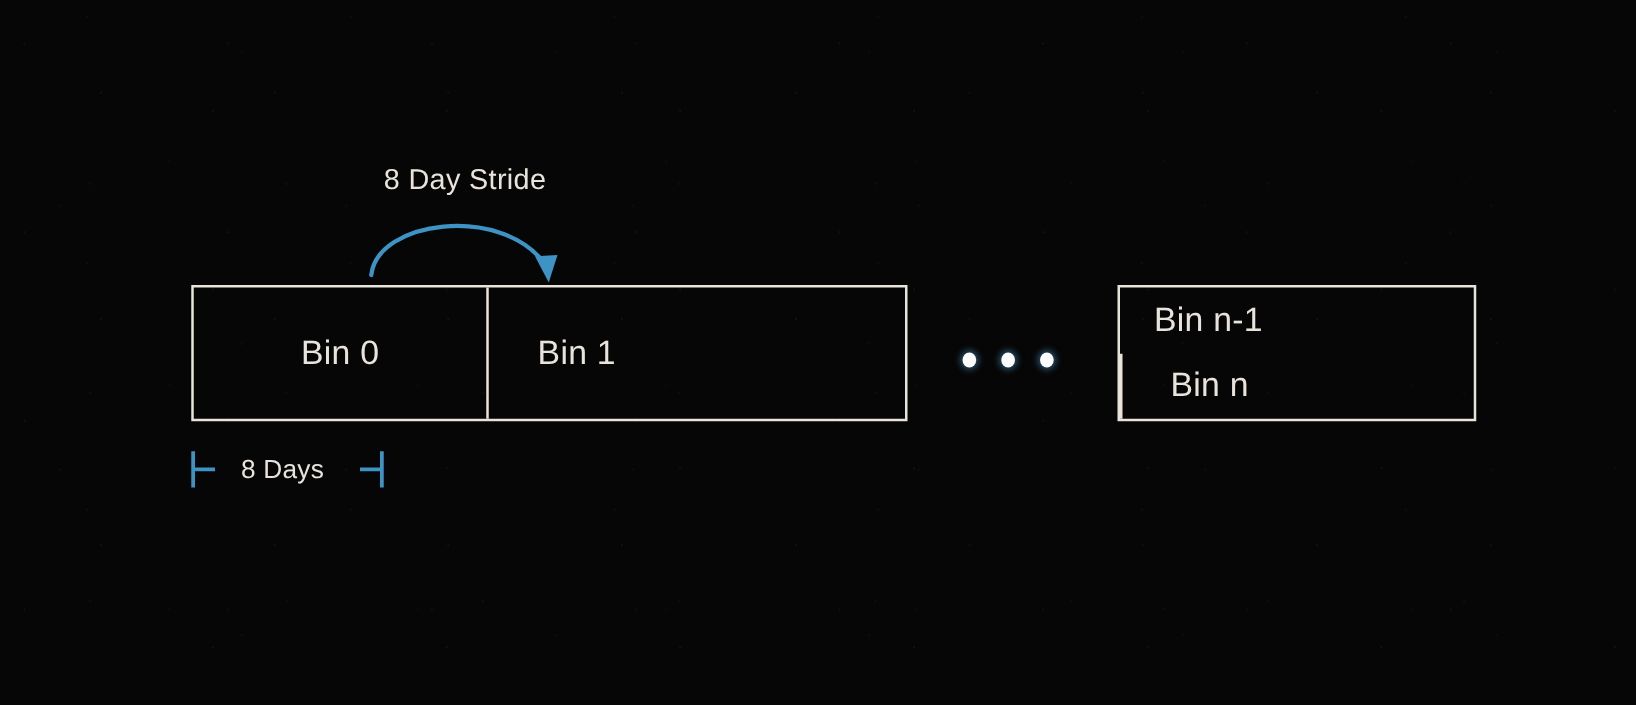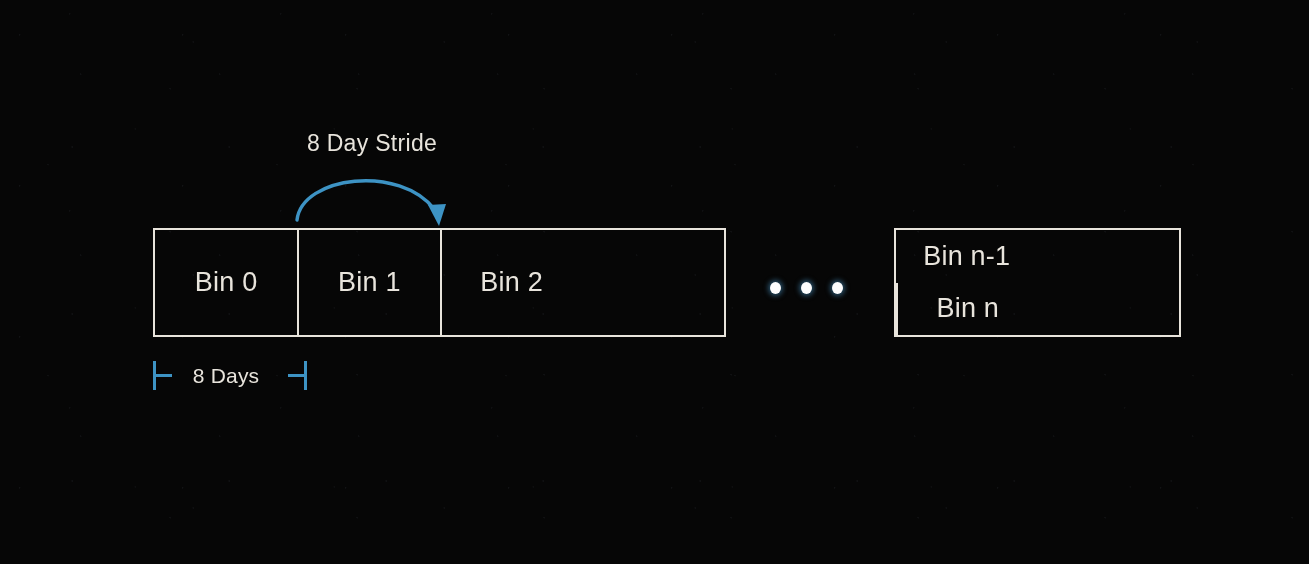--- a/index.html
+++ b/index.html
@@ -45,21 +45,21 @@
     align-items: center;
     justify-content: center;
     height: 100%;
     color: #e8e4dc;
     font-size: 27px;
     font-weight: 300;
     letter-spacing: 0.2px;
     border-left: 2px solid #e8e4dc;
   }
   .bin-cell:first-child { border-left: none; }
-  #bin-group-left  .bin-cell { width: 25%; }
+  #bin-group-left  .bin-cell { width: 25%; margin-left: 46px; }
   #bin-group-right .bin-cell { width: 50%; }
 
   
   #ellipsis {
     position: absolute;
     left: 770px;
     top: 282px;
     display: flex;
     gap: 20px;
     align-items: center;
@@ -141,21 +141,20 @@
   <div id="stride-label">8 Day Stride</div>
 
   <svg id="stride-arc" viewBox="0 0 180 80" width="180" height="80" xmlns="http://www.w3.org/2000/svg">
     <path d="M 17 62 C 22 18, 120 6, 155 52" fill="none" stroke="#3d93c4" stroke-width="3.4" stroke-linecap="round"></path>
     <path d="M 159 68 L 148 47 L 166 46 Z" fill="#3d93c4"></path>
   </svg>
 
   <div id="bin-group-left" class="bin-group">
     <div class="bin-cell">Bin 0</div>
     <div class="bin-cell">Bin 1</div>
-    <div class="bin-cell">Bin 2</div>
   </div>
 
   <div id="ellipsis">
     <span class="ellipsis-dot"></span>
     <span class="ellipsis-dot"></span>
     <span class="ellipsis-dot"></span>
   </div>
 
   <div id="bin-group-right" class="bin-group">
     <div class="bin-cell">Bin n-1</div>

